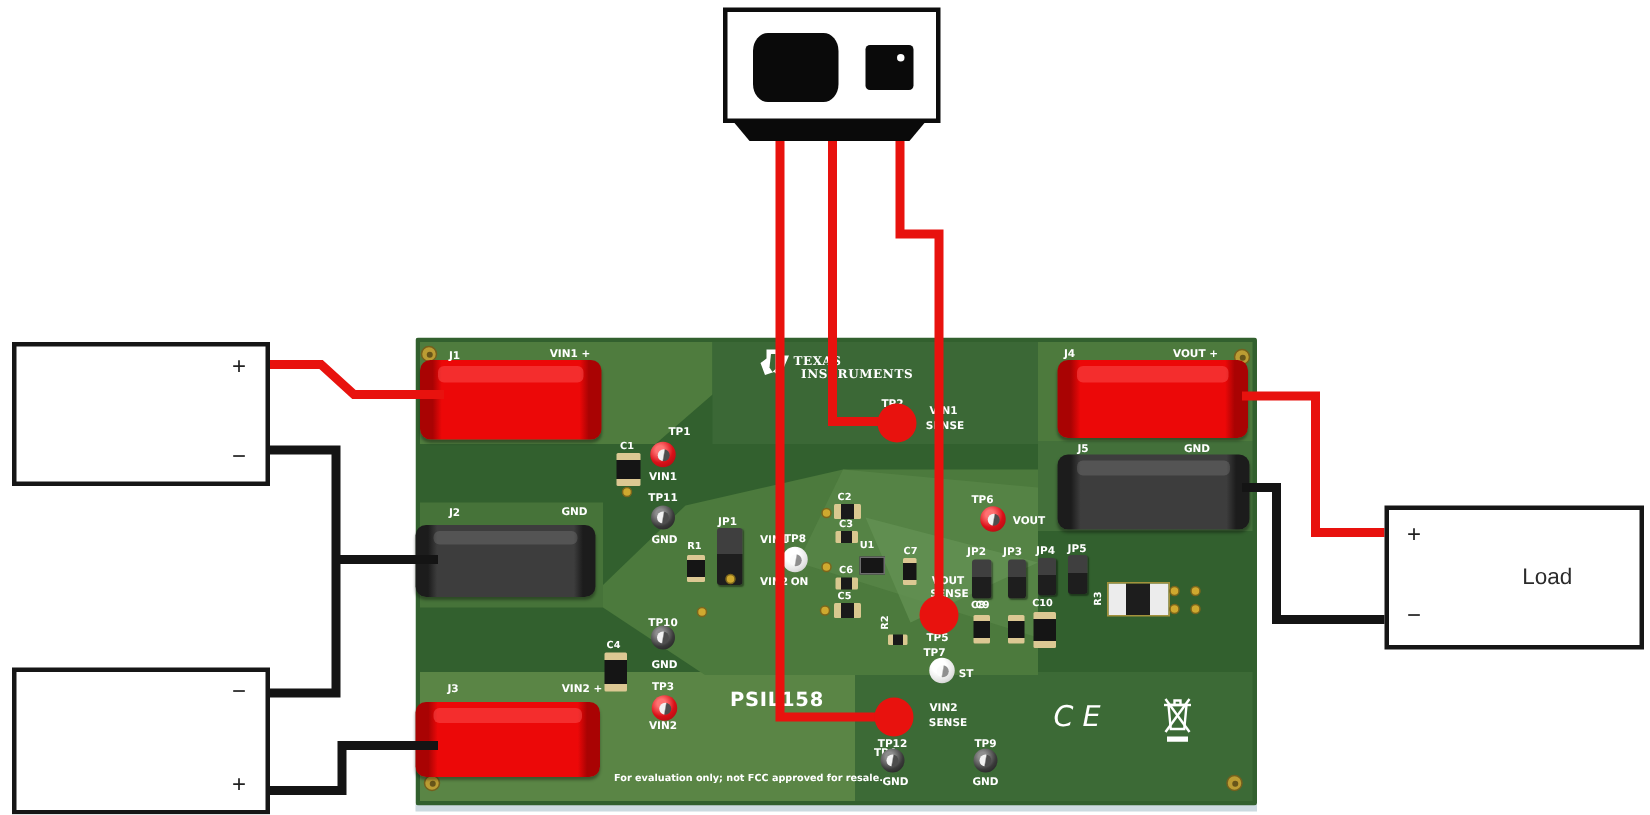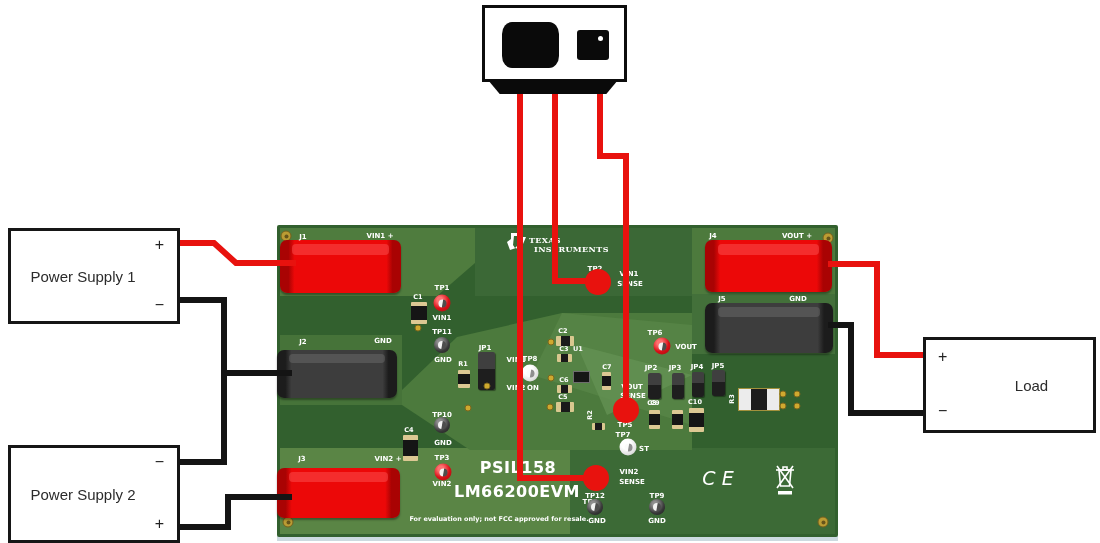--- a/index.html
+++ b/index.html
@@ -23,21 +23,21 @@
   .extbox .term{position:absolute;font-size:16px;color:#222;}
   .extbox.loadbox .title{left:44px;right:0;}
   
   .board{position:absolute;left:277px;top:225px;width:561px;height:312px;z-index:1;}
   .board-shadow{position:absolute;left:277px;top:536px;width:561px;height:5px;background:#ccdae0;z-index:0;}
   .shade{position:absolute;left:0;top:0;}
   .silk{position:absolute;color:#fff;font:bold 7px "DejaVu Sans",sans-serif;white-space:nowrap;
         transform:translate(-50%,-50%);text-align:center;letter-spacing:0;z-index:4;}
   .des{font-size:6.5px;}
   .rot{transform:translate(-50%,-50%) rotate(-90deg);}
-  .bigsilk{font-size:16px;letter-spacing:.5px;}
+  .bigsilk{font-size:13px;letter-spacing:.5px;}
   .tinysilk{font-size:7px;font-weight:bold;transform:translate(-50%,-50%) scale(.92);}
   .cemark{font:400 19px "DejaVu Sans",sans-serif;letter-spacing:6px;}
   .brandtext{transform:none;text-align:left;font:bold 8px "DejaVu Serif",serif;
              text-transform:uppercase;letter-spacing:.4px;}
   
   .conn{position:absolute;border-radius:7px;z-index:3;box-shadow:0 2px 2px rgba(0,0,0,.35);}
   .conn.red{background:linear-gradient(90deg,#a90303 0 7%,#ec0808 12% 88%,#a90303 93%);}
   .conn.red::after{content:"";position:absolute;left:10%;right:10%;top:8%;height:20%;
                    background:rgba(255,90,90,.45);border-radius:4px;}
   .conn.blk{background:linear-gradient(90deg,#1c1c1c 0 7%,#3d3d3d 12% 88%,#1c1c1c 93%);}
@@ -116,21 +116,21 @@
 
     <div class="conn red" style="left:428px;top:15px;width:127px;height:52px;"></div>
     <div class="silk" style="left:436px;top:11px;">J4</div>
     <div class="silk" style="left:520px;top:11px;">VOUT +</div>
 
     <div class="conn blk" style="left:428px;top:78px;width:128px;height:50px;"></div>
     <div class="silk" style="left:438px;top:74px;padding-left:14px;">J5</div>
     <div class="silk" style="left:521px;top:74px;">GND</div>
 
     <div class="tp red" style="left:165px;top:78px;"></div>
-    <div class="silk" style="left:165px;top:63px;">TP1</div>
+    <div class="silk" style="left:176px;top:63px;">TP1</div>
     <div class="silk" style="left:165px;top:93px;">VIN1</div>
 
     <div class="tp gnd" style="left:165px;top:120px;"></div>
     <div class="silk" style="left:165px;top:107px;">TP11</div>
     <div class="silk" style="left:166px;top:135px;">GND</div>
 
     <div class="tp gnd" style="left:165px;top:200px;"></div>
     <div class="silk" style="left:165px;top:190px;">TP10</div>
     <div class="silk" style="left:166px;top:218px;">GND</div>
 
@@ -197,21 +197,21 @@
 
     <div class="silk des" style="left:286px;top:106px;">C2</div>
     <div class="caph" style="left:279px;top:111px;width:18px;height:10px;"></div>
     <div class="silk des" style="left:287px;top:124px;">C3</div>
     <div class="caph" style="left:280px;top:129px;width:15px;height:8px;"></div>
     <div class="silk des" style="left:287px;top:155px;">C6</div>
     <div class="caph" style="left:280px;top:160px;width:15px;height:8px;"></div>
     <div class="silk des" style="left:286px;top:172px;">C5</div>
     <div class="caph" style="left:279px;top:177px;width:18px;height:10px;"></div>
 
-    <div class="silk des" style="left:301px;top:124px;">U1</div>
+    <div class="silk des" style="left:301px;top:138px;">U1</div>
     <div class="ic" style="left:296px;top:146px;width:15px;height:10px;"></div>
     <div class="silk des" style="left:330px;top:142px;">C7</div>
     <div class="capv" style="left:325px;top:147px;width:9px;height:18px;"></div>
     <div class="silk des rot" style="left:313px;top:190px;">R2</div>
     <div class="caph" style="left:315px;top:198px;width:13px;height:7px;"></div>
 
     <div class="silk des" style="left:375px;top:178px;">C8</div>
     <div class="capv" style="left:372px;top:185px;width:11px;height:19px;"></div>
     <div class="silk des" style="left:378px;top:178px;">C9</div>
     <div class="capv" style="left:395px;top:185px;width:11px;height:19px;"></div>
@@ -224,21 +224,20 @@
     <div class="via" style="left:274px;top:117px;"></div>
     <div class="via" style="left:274px;top:153px;"></div>
     <div class="via" style="left:273px;top:182px;"></div>
     <div class="via" style="left:191px;top:183px;"></div>
     <div class="via" style="left:506px;top:169px;"></div>
     <div class="via" style="left:520px;top:169px;"></div>
     <div class="via" style="left:506px;top:181px;"></div>
     <div class="via" style="left:520px;top:181px;"></div>
 
     <div class="silk bigsilk" style="left:241px;top:242px;">PSIL158</div>
-    <div class="silk bigsilk" style="left:240px;top:266px;">LM66200EVM</div>
     <div class="silk tinysilk" style="left:222px;top:294px;">For evaluation only; not FCC approved for resale.</div>
     <div class="silk cemark" style="left:444px;top:253px;font-style:italic;">CE</div>
     <svg style="position:absolute;left:495px;top:237px;z-index:4;" width="28" height="36">
       <g stroke="#ffffff" stroke-width="1.6" fill="none">
         <path d="M7,8 L19,8 L17.5,24 L8.5,24 Z"></path>
         <line x1="4" y1="8" x2="22" y2="8"></line>
         <path d="M11,8 L11,5 L15,5 L15,8"></path>
         <line x1="5" y1="4" x2="21" y2="26"></line>
         <line x1="21" y1="4" x2="5" y2="26"></line>
       </g>
@@ -264,27 +263,25 @@
   <div class="instrument">
     <div class="inst-display"></div>
     <div class="inst-knob">
       <div class="inst-knob-dot"></div>
     </div>
   </div>
   <div class="inst-base"></div>
 
   <div class="extbox" style="left:8px;top:228px;width:166px;height:90px;">
     <div class="term" style="right:13px;top:5px;">+</div>
-    <div class="title">Power Supply 1</div>
     <div class="term" style="right:13px;bottom:7px;">−</div>
   </div>
 
   <div class="extbox" style="left:8px;top:445px;width:166px;height:92px;">
     <div class="term" style="right:13px;top:5px;">−</div>
-    <div class="title">Power Supply 2</div>
     <div class="term" style="right:13px;bottom:7px;">+</div>
   </div>
 
   <div class="extbox loadbox" style="left:923px;top:337px;width:167px;height:90px;">
     <div class="term" style="left:12px;top:8px;">+</div>
     <div class="title">Load</div>
     <div class="term" style="left:12px;bottom:10px;">−</div>
   </div>
 
 </div>

